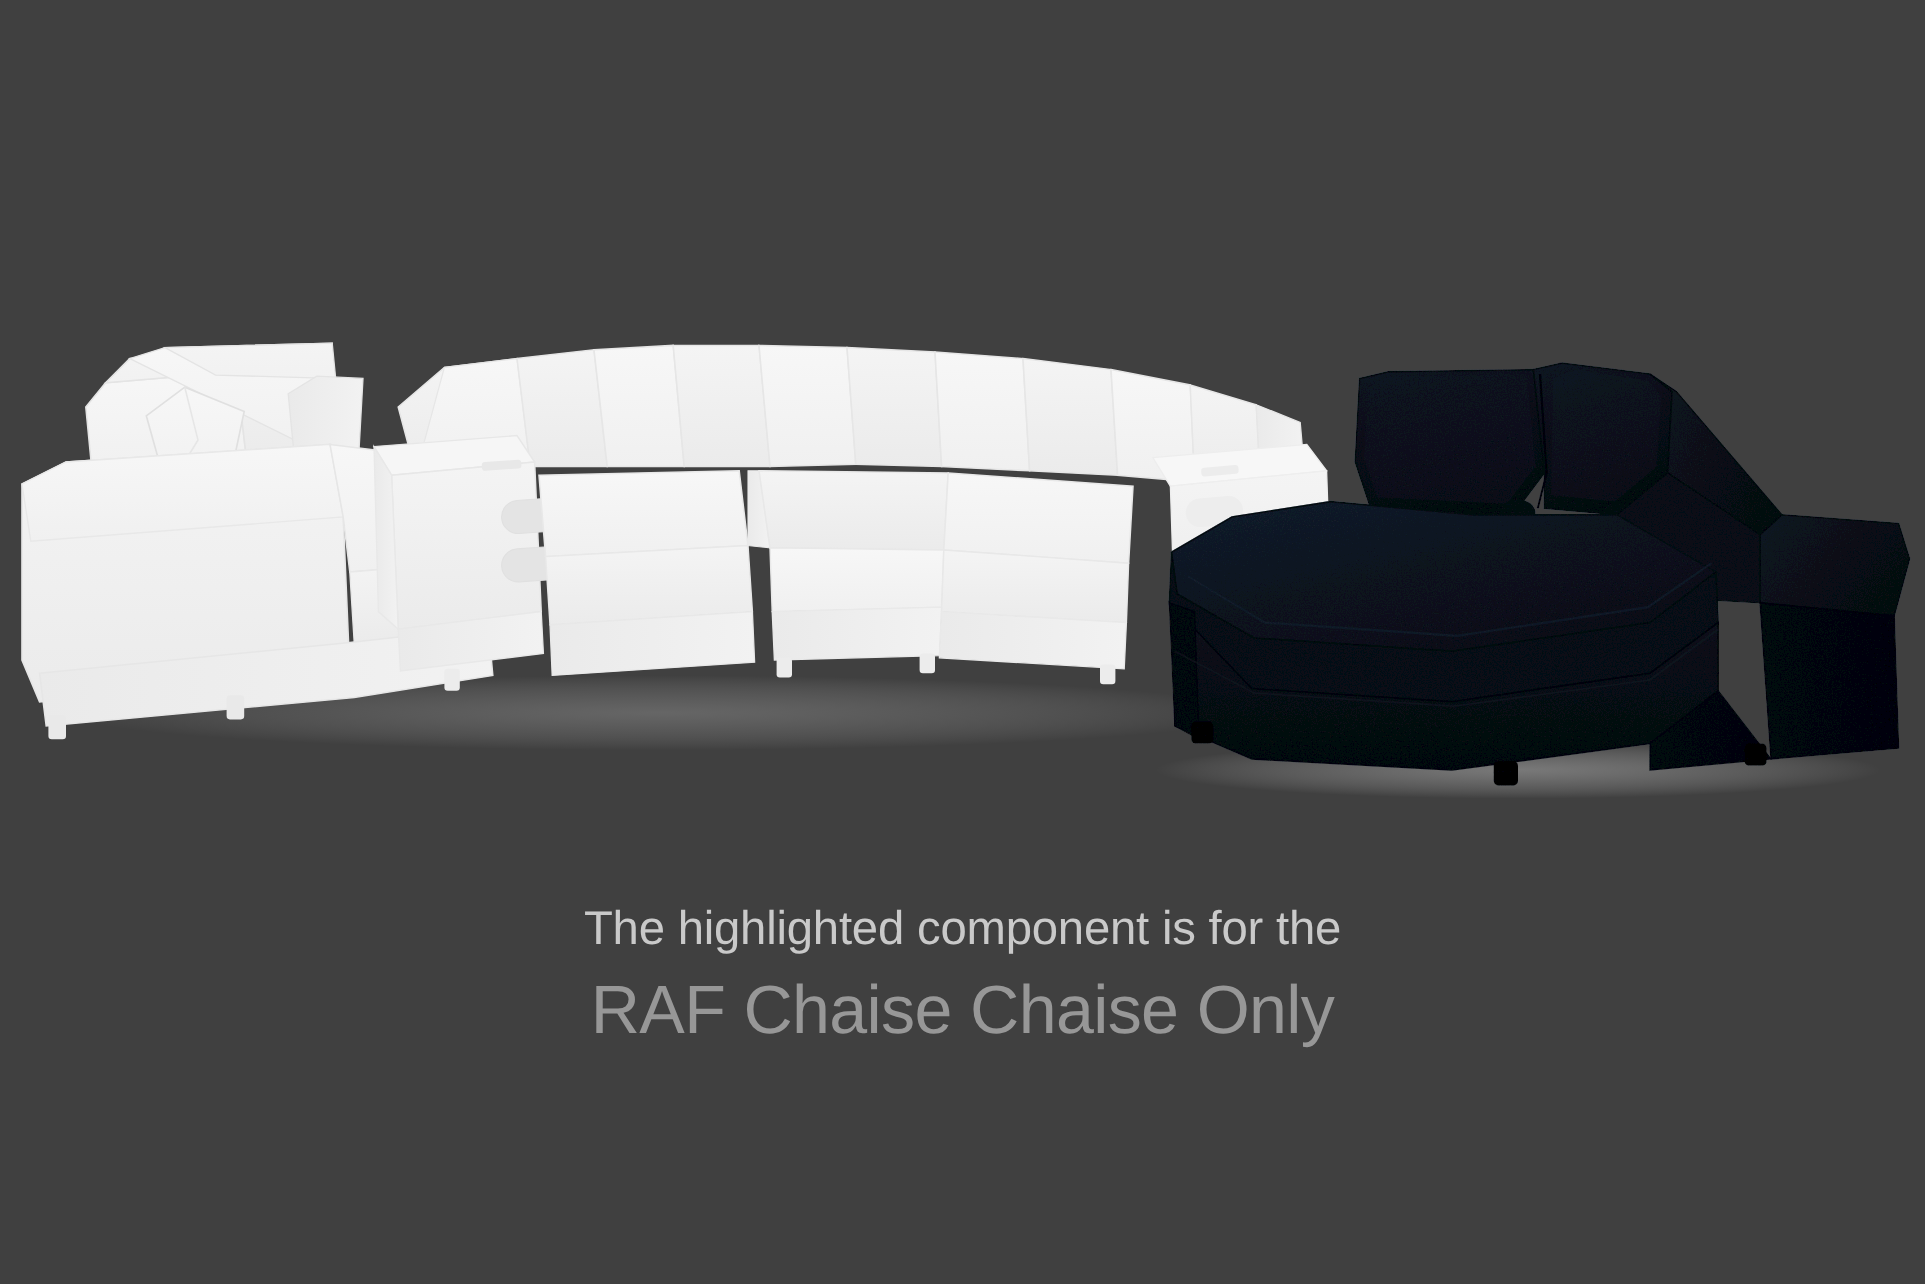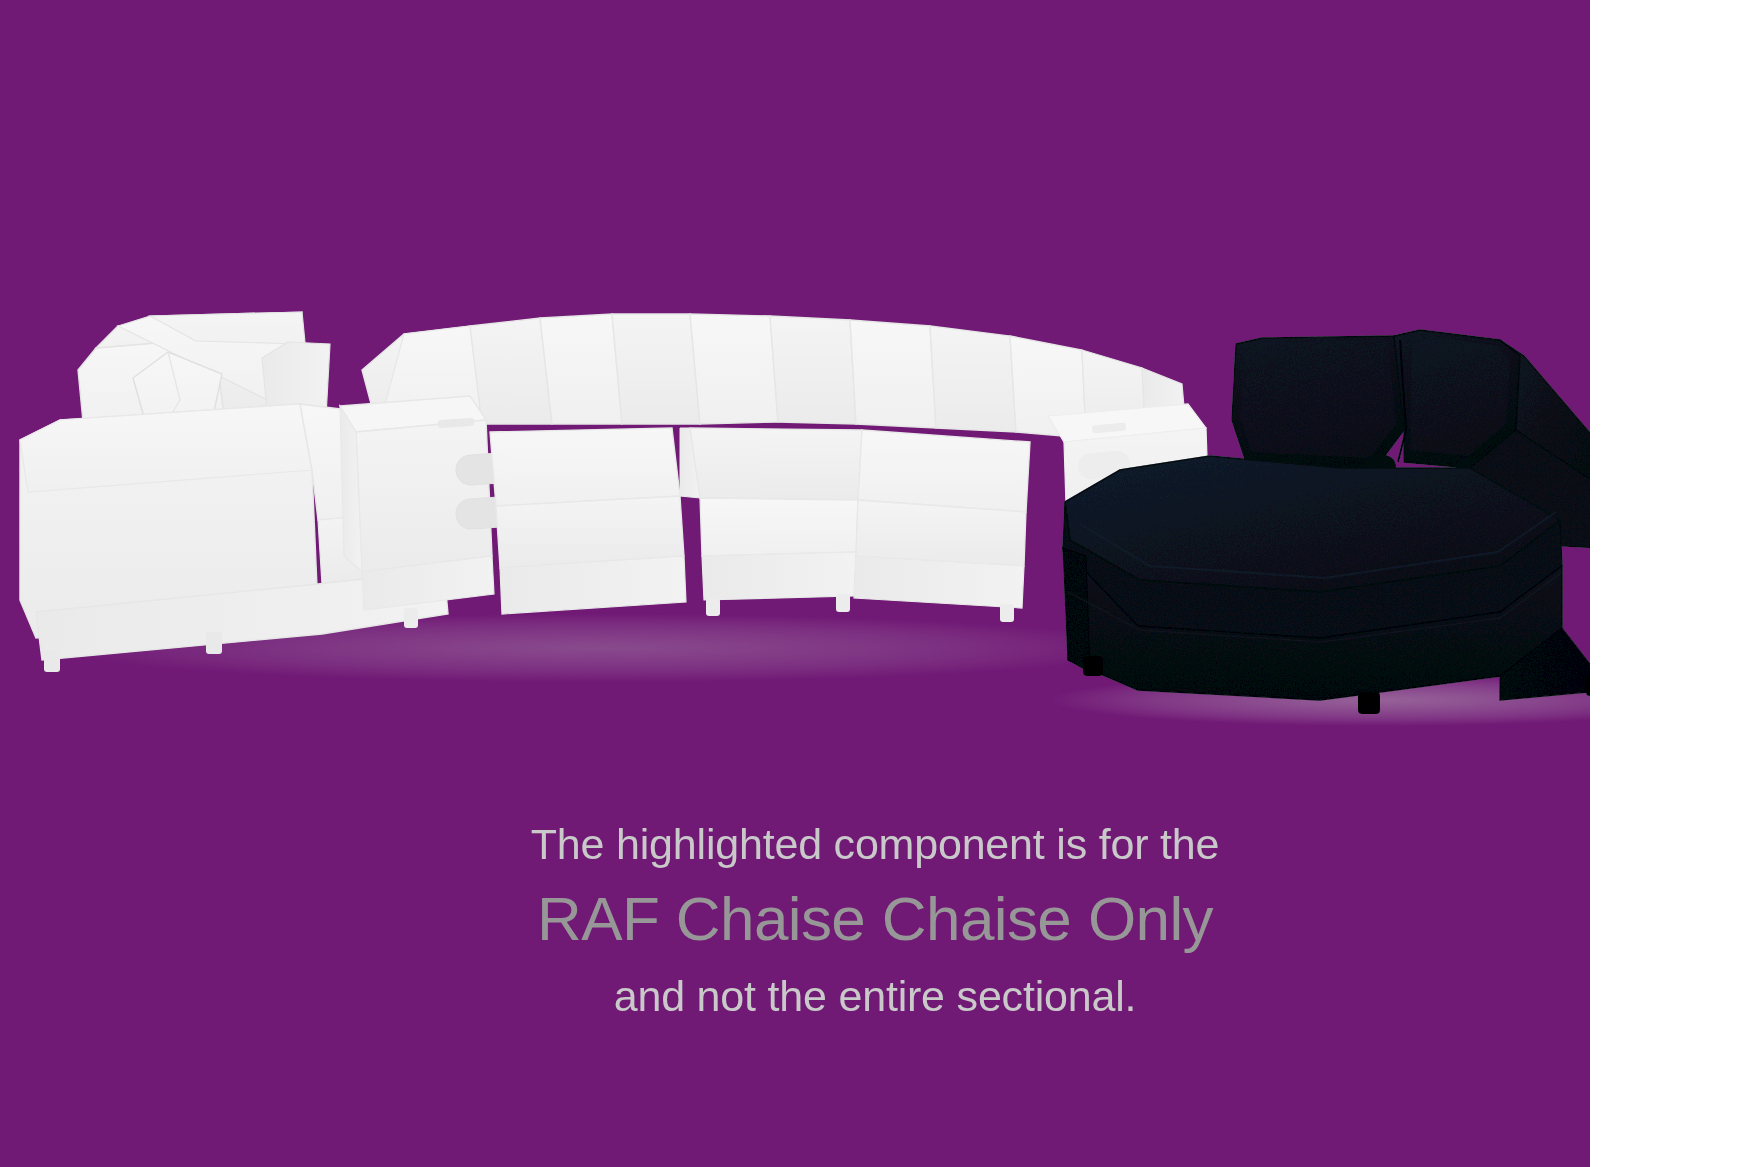--- a/index.html
+++ b/index.html
@@ -8,23 +8,23 @@
     padding: 0;
     background: #ffffff;
   }
   body {
     font-family: "Liberation Sans", sans-serif;
     -webkit-font-smoothing: antialiased;
   }
 
   #stage {
     position: relative;
-    width: 1590px;
+    width: 1750px;
     height: 1167px;
-    background: #701a75;
+    background: #404040;
     overflow: hidden;
   }
 
   
   #product-illustration {
     position: absolute;
     left: 0;
     top: 0;
     width: 1750px;
     height: 800px;
@@ -251,16 +251,15 @@
         <rect x="1083" y="656" width="20" height="20" rx="4" fill="#1d222a"></rect>
         <rect x="1358" y="692" width="22" height="22" rx="4" fill="#1d222a"></rect>
         <rect x="1586" y="676" width="20" height="20" rx="4" fill="#1d222a"></rect>
       </g>
     </svg>
   </div>
 
   <div id="caption-block">
     <p class="caption-line-top">The highlighted component is for the</p>
     <p class="caption-line-main">RAF Chaise Chaise Only</p>
-    <p class="caption-line-bottom">and not the entire sectional.</p>
   </div>
 
 </div>
 
 </body></html>

